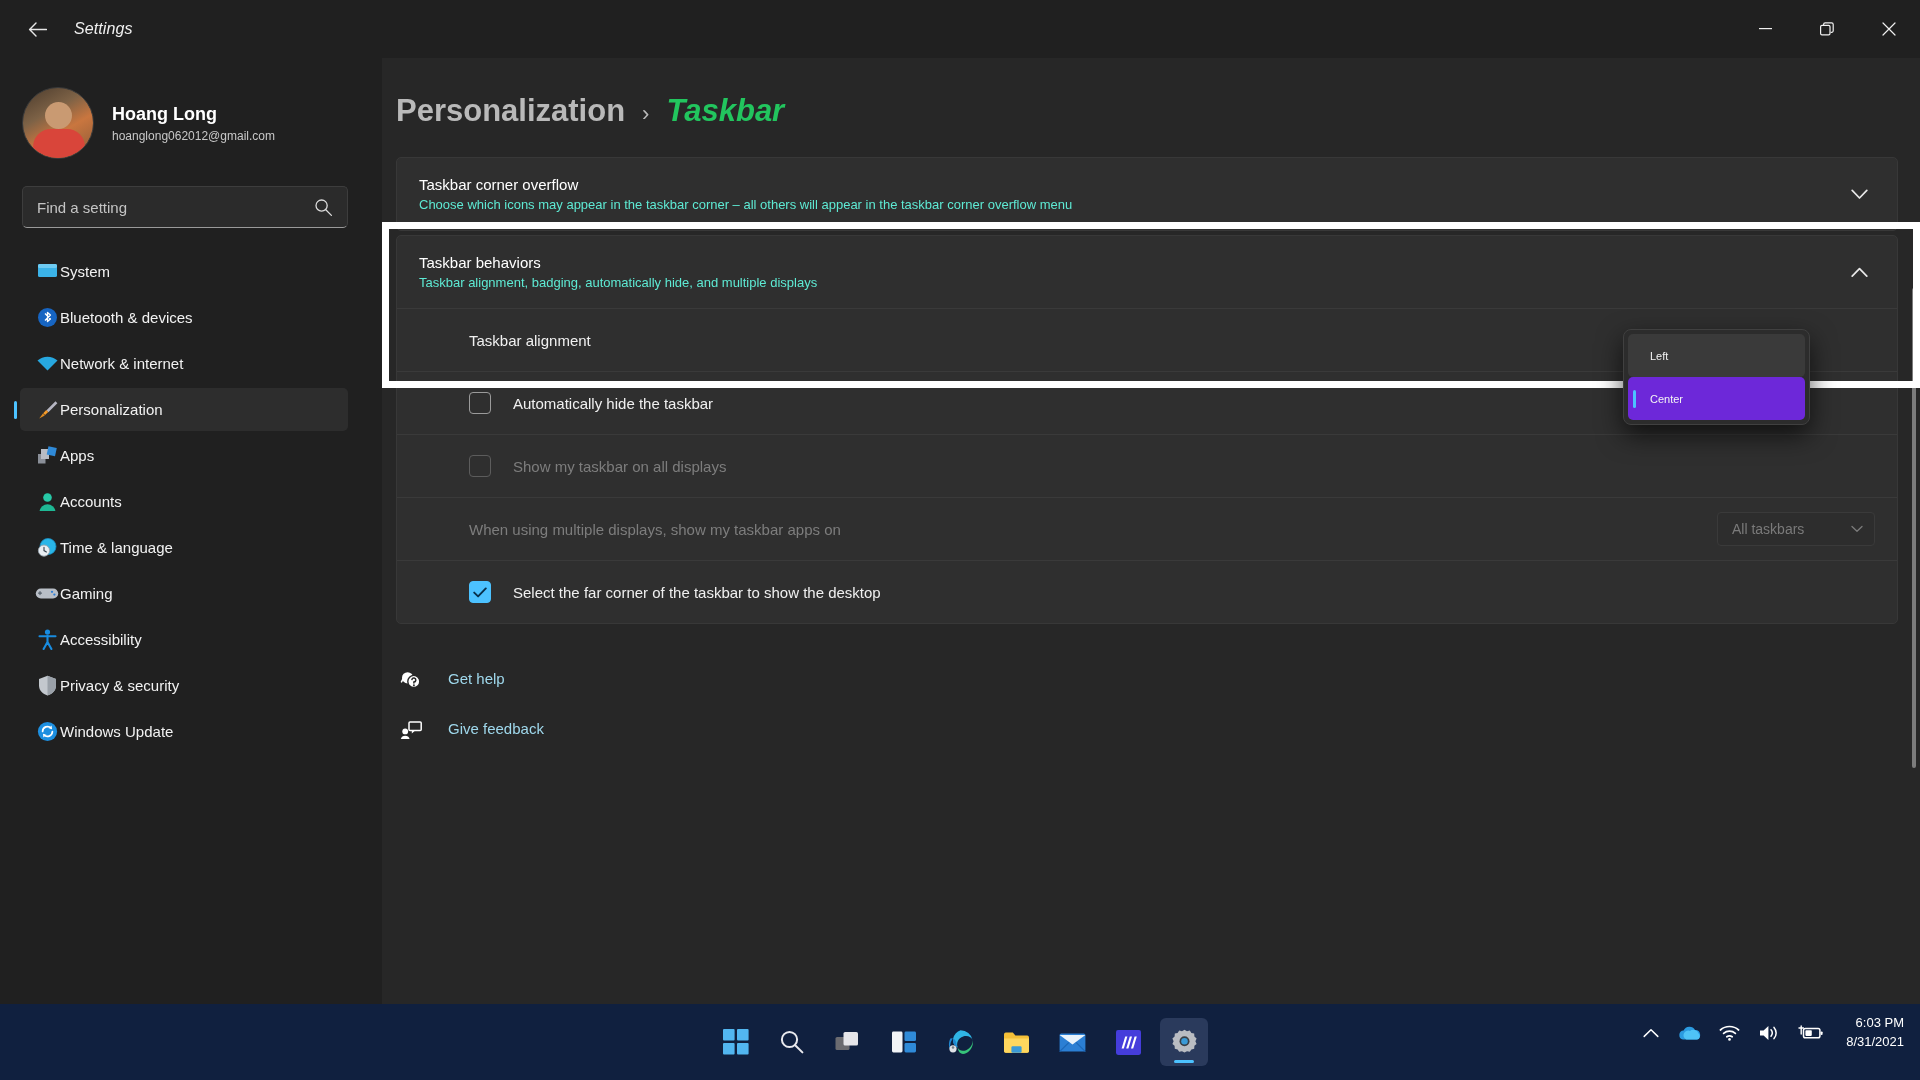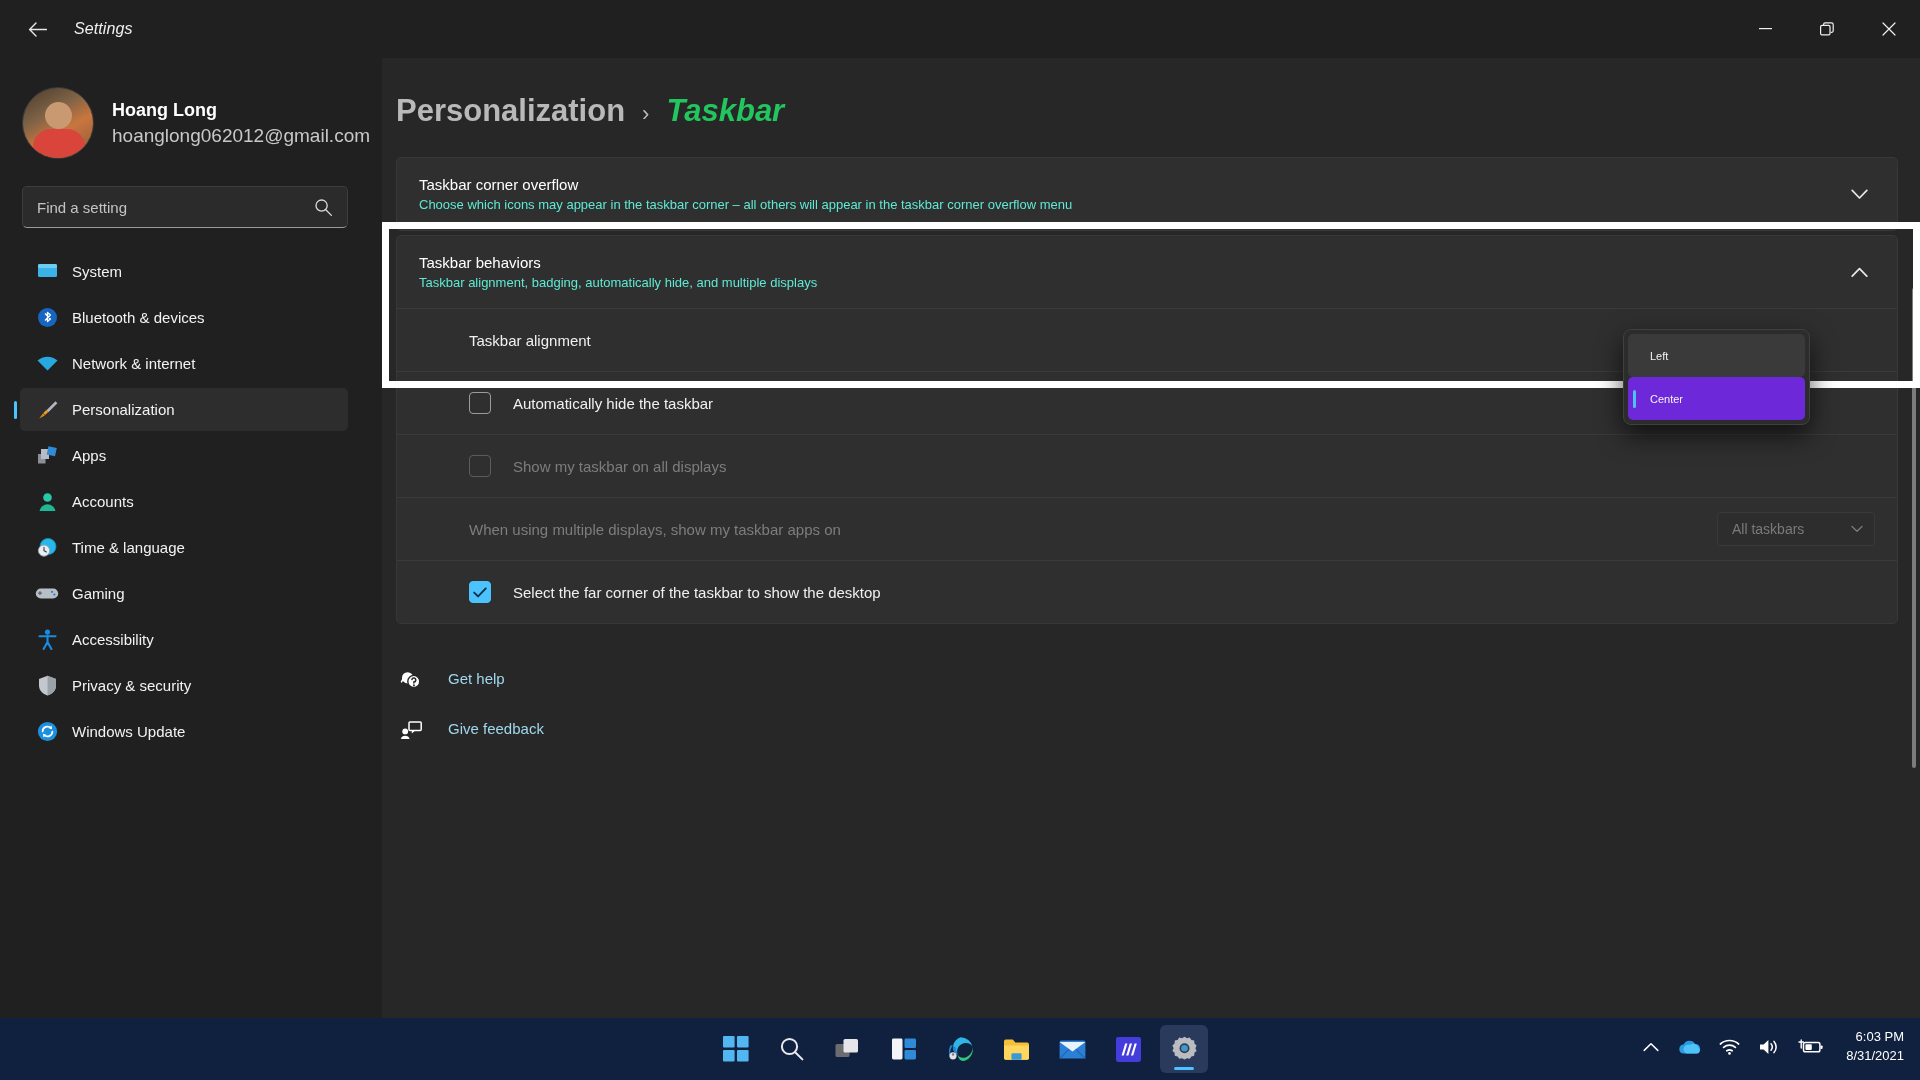--- a/index.html
+++ b/index.html
@@ -43,21 +43,21 @@
   .avatar::before {
     content:""; position:absolute; left:22px; top:14px; width:27px; height:27px;
     border-radius:50%; background:#c99a72;
   }
   .avatar::after {
     content:""; position:absolute; left:10px; top:41px; width:52px; height:36px;
     border-radius:18px 18px 0 0; background:#d9453a;
   }
   .profile-text { margin-left:18px; }
   .profile-name { font-size:18px; font-weight:bold; color:#ffffff; line-height:1.3; }
-  .profile-mail { font-size:19px; color:#c8c8c8; margin-top:3px; }
+  .profile-mail { font-size:12px; color:#c8c8c8; margin-top:3px; }
 
   .search-wrap { padding:22px 34px 0 22px; }
   .search-box {
     position:relative; height:42px; background:#2b2b2b;
     border:1px solid #3d3d3d; border-bottom:1.5px solid #9a9a9a;
     border-radius:5px; display:flex; align-items:center;
   }
   .search-box input {
     flex:1; background:transparent; border:none; outline:none;
     color:#e8e8e8; font-size:15px; font-family:inherit; padding:0 14px;
@@ -70,21 +70,21 @@
     position:relative; display:flex; align-items:center;
     height:43px; margin:3px 34px 3px 20px; border-radius:5px;
     padding-left:14px;
   }
   .nav-item.active { background:#2d2d2d; }
   .nav-item.active::before {
     content:""; position:absolute; left:-6px; top:50%; transform:translateY(-50%);
     width:3px; height:18px; background:#4cc2ff; border-radius:2px;
   }
   .nav-ico { width:26px; display:flex; align-items:center; justify-content:center; flex:none; }
-  .nav-label { margin-left:12px; font-size:15px; color:#f2f2f2; }
+  .nav-label { margin-left:0; font-size:15px; color:#f2f2f2; }
 
   
   .main {
     position:absolute; top:58px; left:382px; width:1538px; height:964px;
     background:#272727; overflow:hidden;
   }
   .breadcrumb { display:flex; align-items:baseline; padding:35px 0 0 14px; }
   .crumb-parent { font-size:31px; font-weight:bold; color:#b9b9b9; }
   .crumb-sep { font-size:22px; color:#b9b9b9; margin:0 17px; }
   .crumb-current { font-size:31px; font-weight:bold; color:#22c55e;font-style:italic; }
@@ -158,21 +158,21 @@
   }
   .fly-item.hover { background:#3a3a3a; }
   .fly-item.selected { background:#6d28d9; }
   .fly-item.selected::before {
     content:""; position:absolute; left:5px; top:50%; transform:translateY(-50%);
     width:3px; height:18px; background:#4cc2ff; border-radius:2px;
   }
 
   
   .taskbar {
-    position:absolute; left:0; bottom:0; width:1920px; height:62px;
+    position:absolute; left:0; bottom:0; width:1920px; height:76px;
     background:#10203f; display:flex; align-items:center; justify-content:center;
   }
   .tb-icons { display:flex; align-items:center; gap:8px; }
   .tb-btn {
     width:48px; height:48px; border-radius:6px; position:relative;
     display:flex; align-items:center; justify-content:center;
   }
   .tb-btn.active { background:#2a3a5c; }
   .tb-btn.active::after {
     content:""; position:absolute; bottom:3px; left:50%; transform:translateX(-50%);

